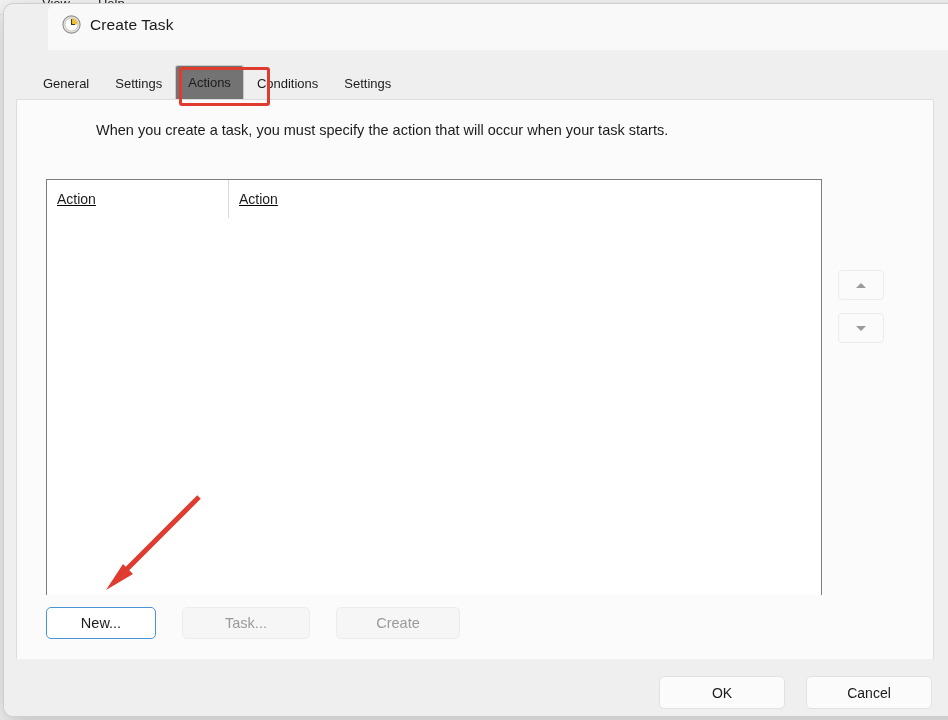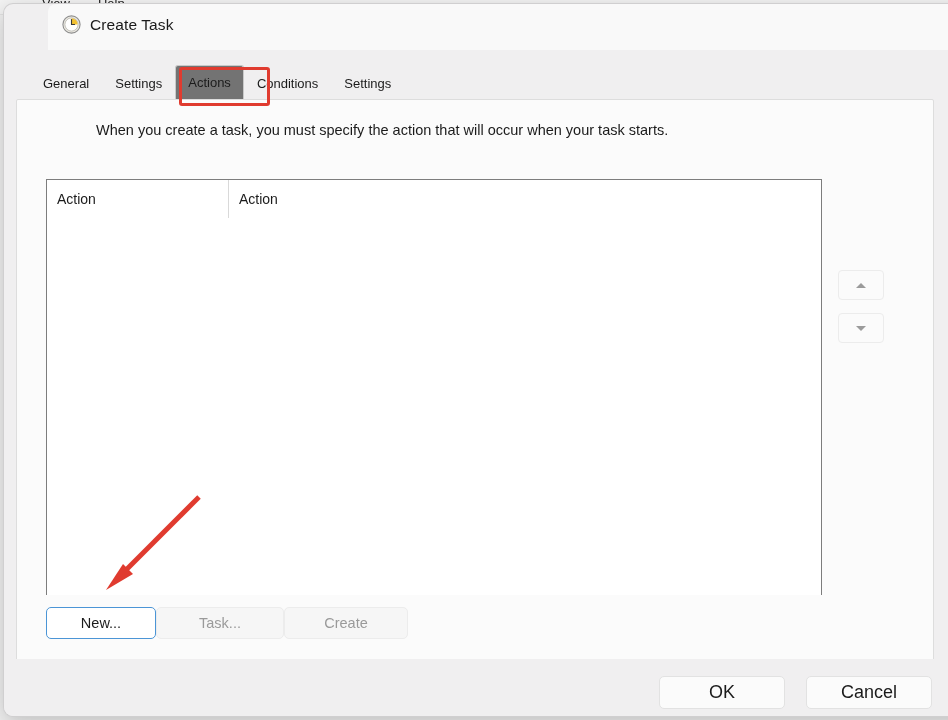--- a/index.html
+++ b/index.html
@@ -167,20 +167,21 @@
   
   #listbox {
     position: absolute;
     left: 29px;
     top: 79px;
     width: 776px;
     height: 416px;
     background: #ffffff;
     border: 1px solid #7d7d7d;
     box-sizing: border-box;
+    text-decoration: underline;
   }
   #list-header {
     display: flex;
     height: 38px;
     border-bottom: 1px solid #ffffff;
   }
   #list-header .col {
     display: flex;
     align-items: center;
     font-size: 14px;
@@ -231,21 +232,21 @@
     border-right: 5px solid transparent;
     border-top: 5px solid #9b9b9b;
   }
 
   
   #action-buttons {
     position: absolute;
     left: 29px;
     top: 507px;
     display: flex;
-    gap: 0;
+    gap: 26px;
   }
   .act-btn {
     width: 110px;
     height: 32px;
     display: flex;
     align-items: center;
     justify-content: center;
     font-size: 14.5px;
     border-radius: 5px;
     box-sizing: border-box;
@@ -279,21 +280,21 @@
     top: 17px;
     display: flex;
     gap: 21px;
   }
   .foot-btn {
     width: 126px;
     height: 33px;
     display: flex;
     align-items: center;
     justify-content: center;
-    font-size: 18px;
+    font-size: 14px;
     color: #1b1b1b;
     background: #fbfbfb;
     border: 1px solid #e2e2e2;
     border-radius: 5px;
     box-sizing: border-box;
     cursor: default;
   }
 
   
   #red-arrow {

